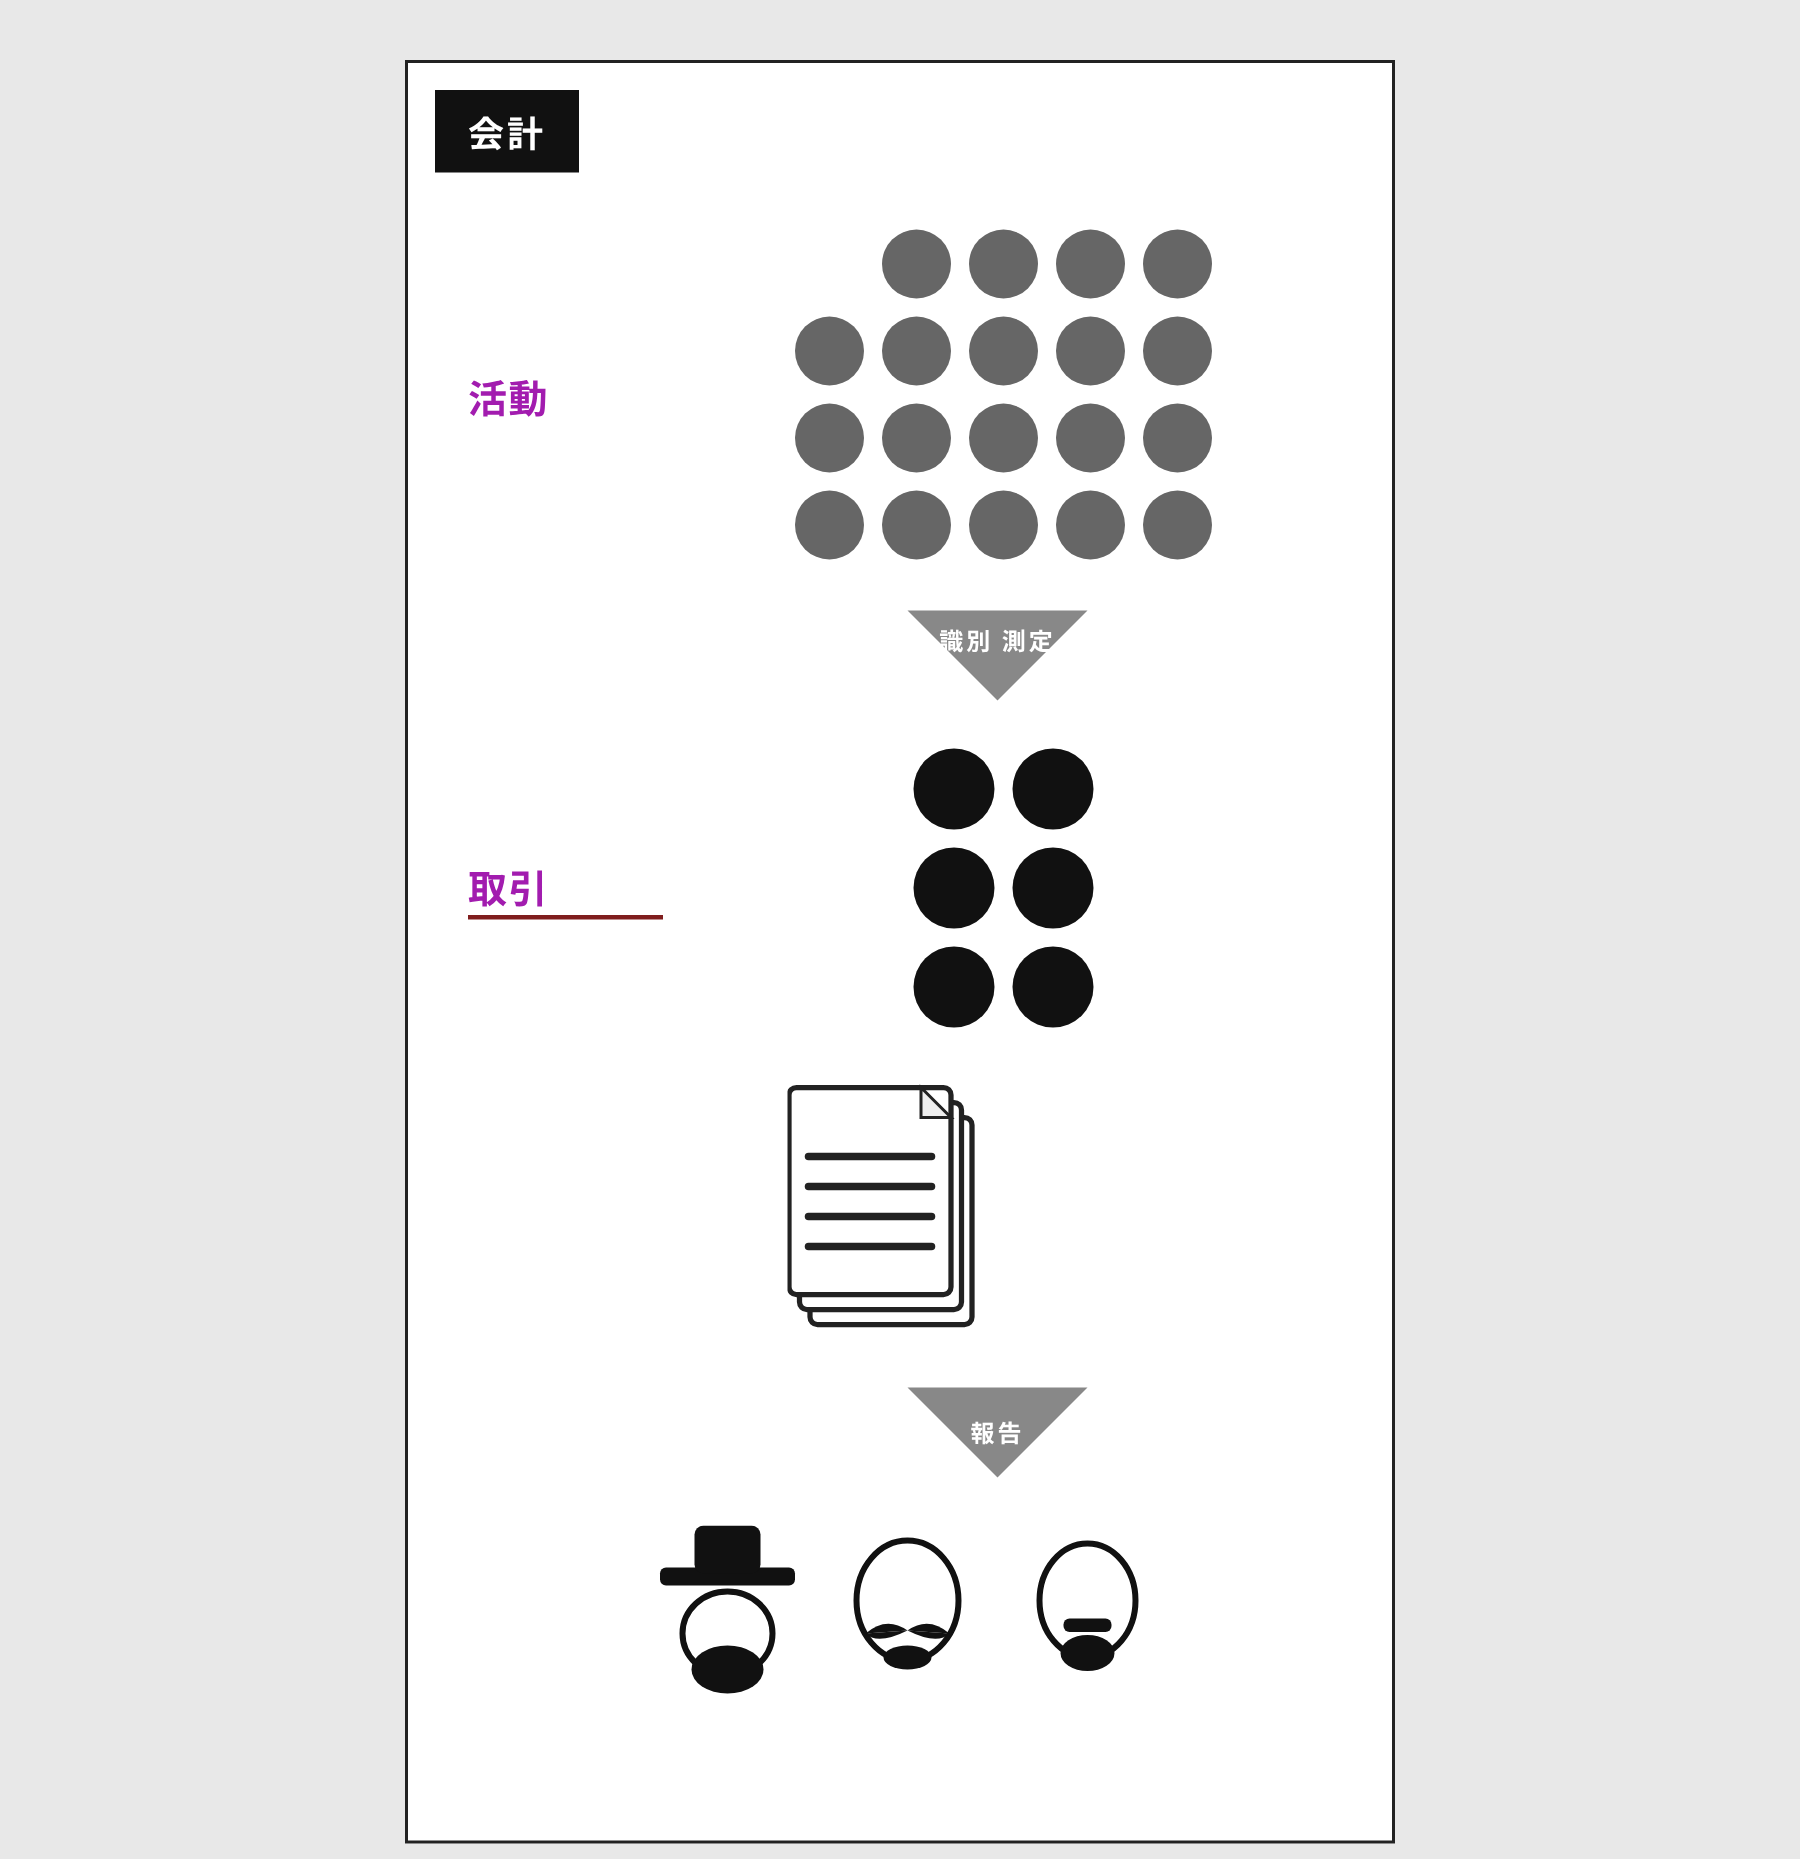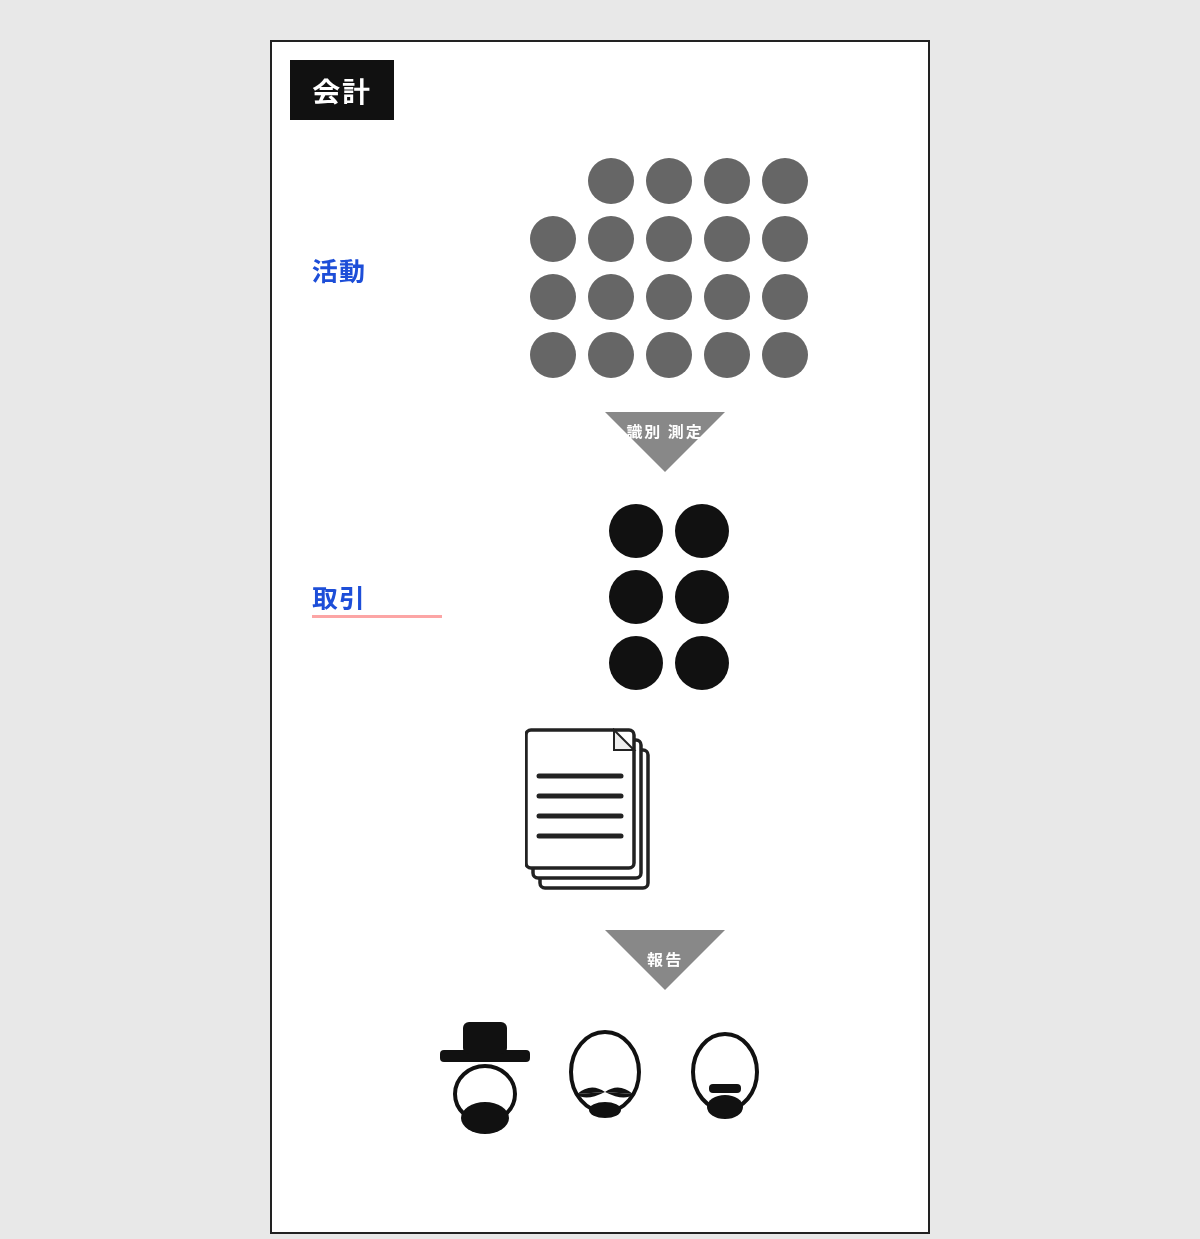--- a/index.html
+++ b/index.html
@@ -23,46 +23,46 @@
     .card {
       width: 660px;
       background: #fff;
       border: 2px solid #222;
       position: relative;
       padding-bottom: 50px;
     }
     .card-header {
       background: #111;
       color: #fff;
-      font-size: 28px;
+      font-size: 24px;
       font-weight: bold;
       padding: 10px 22px 10px 22px;
       display: inline-block;
       margin: 18px 0 0 18px;
       letter-spacing: 2px;
     }
     .section {
       display: flex;
       flex-direction: row;
       align-items: center;
       justify-content: flex-start;
       padding: 18px 30px 18px 40px;
       position: relative;
     }
     .section-label {
       width: 130px;
       font-size: 26px;
       font-weight: bold;
-      color: #1d4ed8;
+      color: #a21caf;
       letter-spacing: 1px;
       flex-shrink: 0;
       text-align: left;
     }
     .section-label.underline {
-      border-bottom: 3px solid #fca5a5;
+      border-bottom: 3px solid #7f1d1d;
       display: inline-block;
     }
     .section-content {
       flex: 1;
       display: flex;
       justify-content: center;
       align-items: center;
     }
 
     

